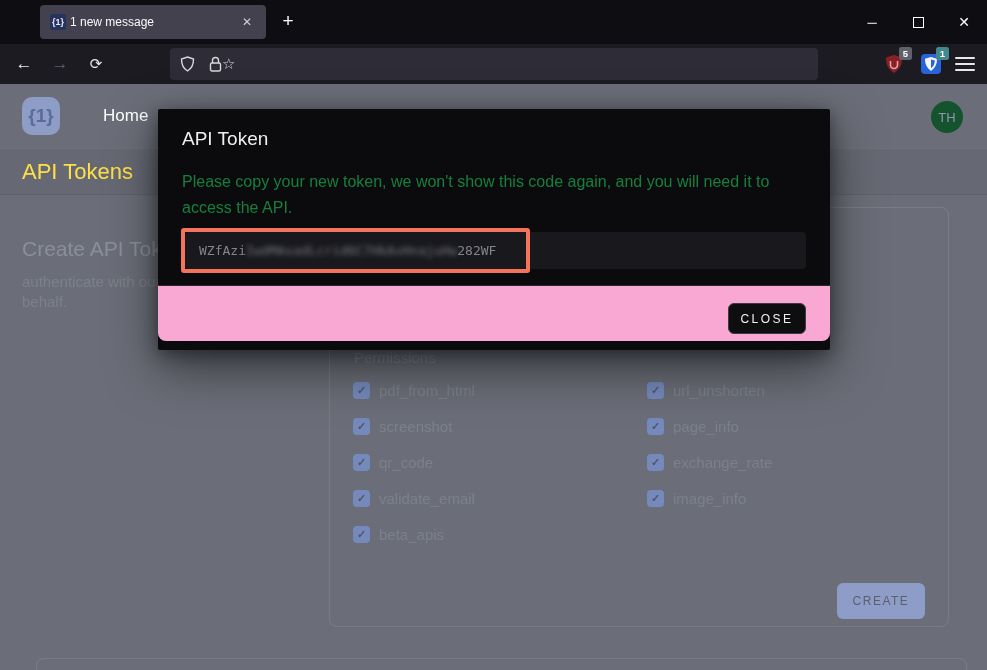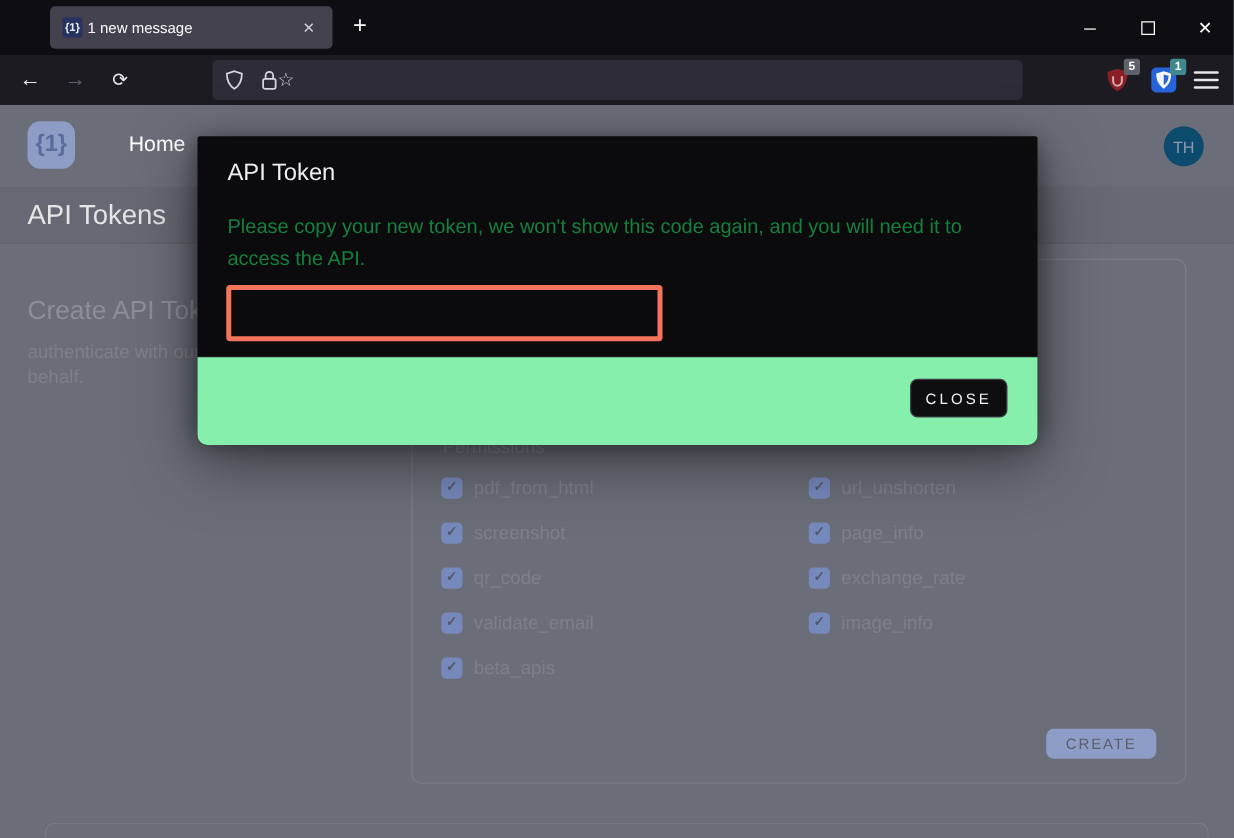--- a/index.html
+++ b/index.html
@@ -47,58 +47,58 @@
   .menu-ic span { display:block; height:2px; background:#e8e8ec; border-radius:1px; }
 
   
   .site { position:absolute; left:0; top:84px; width:987px; height:586px; background:#6b6e78; }
   .site-header { position:absolute; left:0; top:0; width:987px; height:64px; }
   .logo { position:absolute; left:22px; top:13px; width:38px; height:38px; background:#8d9dc6;
           border-radius:10px; color:#5a6c9d; font-size:19px; font-weight:bold; display:flex;
           align-items:center; justify-content:center; }
   .nav-home { position:absolute; left:103px; top:22px; font-size:17px; color:#ffffff; }
   .avatar { position:absolute; right:24px; top:17px; width:32px; height:32px; border-radius:50%;
-            background:#0c4a6e; color:#8f98ad; font-size:13px; display:flex; align-items:center;
+            background:#14532d; color:#8f98ad; font-size:13px; display:flex; align-items:center;
             justify-content:center; }
   .band { position:absolute; left:0; top:64px; width:987px; height:47px; background:#666973;
           border-top:1px solid rgba(255,255,255,0.05); border-bottom:1px solid rgba(0,0,0,0.06);
           display:flex; align-items:center; }
-  .band-title { margin-left:22px; font-size:22px; color:#e5e5e5; }
+  .band-title { margin-left:22px; font-size:22px; color:#fde047; }
 
   .create-heading { position:absolute; left:22px; top:153px; font-size:21px; color:#8b8f99; }
   .create-desc { position:absolute; left:22px; top:188px; font-size:15px; line-height:20px;
                  color:#7c8089; white-space:nowrap; }
 
   .card { position:absolute; left:329px; top:123px; width:620px; height:420px;
           border:1px solid rgba(255,255,255,0.10); border-radius:8px; }
   .perm-label { position:absolute; left:24px; top:141px; font-size:15px; color:#7e828c; }
   .perm-row { position:absolute; display:flex; align-items:center; gap:9px; height:18px; }
   .checkbox { width:17px; height:17px; background:#7589bc; border-radius:4px; display:flex;
               align-items:center; justify-content:center; flex:none; }
   .checkbox .chk { font-size:11px; font-weight:bold; color:#535866; line-height:1; }
   .perm-row label { font-size:15px; color:#7c808a; }
-  .create-btn { position:absolute; left:507px; top:375px; width:88px; height:24px; background:#8e9cc8;
+  .create-btn { position:absolute; left:507px; top:375px; width:88px; height:36px; background:#8e9cc8;
                 border:none; border-radius:6px; font-size:12px; letter-spacing:1.5px; color:#5b606c;
                 font-family:"Liberation Sans", sans-serif; }
   .next-card { position:absolute; left:36px; top:574px; width:931px; height:14px;
                border:1px solid rgba(255,255,255,0.09); border-bottom:none; border-radius:8px 8px 0 0; }
 
   
   .modal { position:absolute; left:158px; top:109px; width:672px; height:241px; background:#0b0b0d;
            border-radius:2px; box-shadow:0 18px 50px rgba(0,0,0,0.5), 0 4px 18px rgba(0,0,0,0.4); z-index:10; }
   .modal-title { position:absolute; left:24px; top:19px; font-size:19px; color:#edeef1; }
   .modal-msg { position:absolute; left:24px; top:60px; width:622px; font-size:16px; line-height:26px;
                color:#15803d; }
   .token-input { position:absolute; left:27px; top:123px; width:621px; height:37px; background:#19191d;
                  border-radius:4px; display:flex; align-items:center; padding:0 14px;
                  font-family:"DejaVu Sans Mono", monospace; font-size:13px; color:#82858d; white-space:nowrap; overflow:hidden; }
   .token-masked { filter:blur(2.6px); color:#73767e; }
   .token-highlight { position:absolute; left:23px; top:119px; width:349px; height:45px;
                      border:4px solid #f4745b; border-radius:3px; pointer-events:none; }
-  .modal-footer { position:absolute; left:0; top:176px; width:672px; height:71px; background:#86efac;
+  .modal-footer { position:absolute; left:0; top:176px; width:672px; height:56px; background:#f9a8d4;
                   border-top:1px solid #26262b; border-radius:0 0 8px 8px; }
   .close-btn { position:absolute; right:24px; top:17px; width:78px; height:31px; background:#0e0e11;
                border:1px solid #3b3c44; border-radius:6px; color:#eef0f2; font-size:12px;
                letter-spacing:2.5px; font-family:"Liberation Sans", sans-serif; }
 </style>
 </head>
 <body>
 
 <div class="screen">
 
@@ -231,19 +231,24 @@
 
       <button class="create-btn">CREATE</button>
     </div>
 
     <div class="next-card"></div>
   </div>
 
   <div class="modal">
     <div class="modal-title">API Token</div>
     <div class="modal-msg">Please copy your new token, we won't show this code again, and you will need it to access the API.</div>
+    <div class="token-input">
+      <span>WZfAzi</span>
+        <span class="token-masked">IwdMAsadLcrid6C7HkAvHnajuHw</span>
+        <span>282WF</span>
+    </div>
     <div class="token-highlight"></div>
     <div class="modal-footer">
       <button class="close-btn">CLOSE</button>
     </div>
   </div>
 
 </div>
 
 </body></html>

